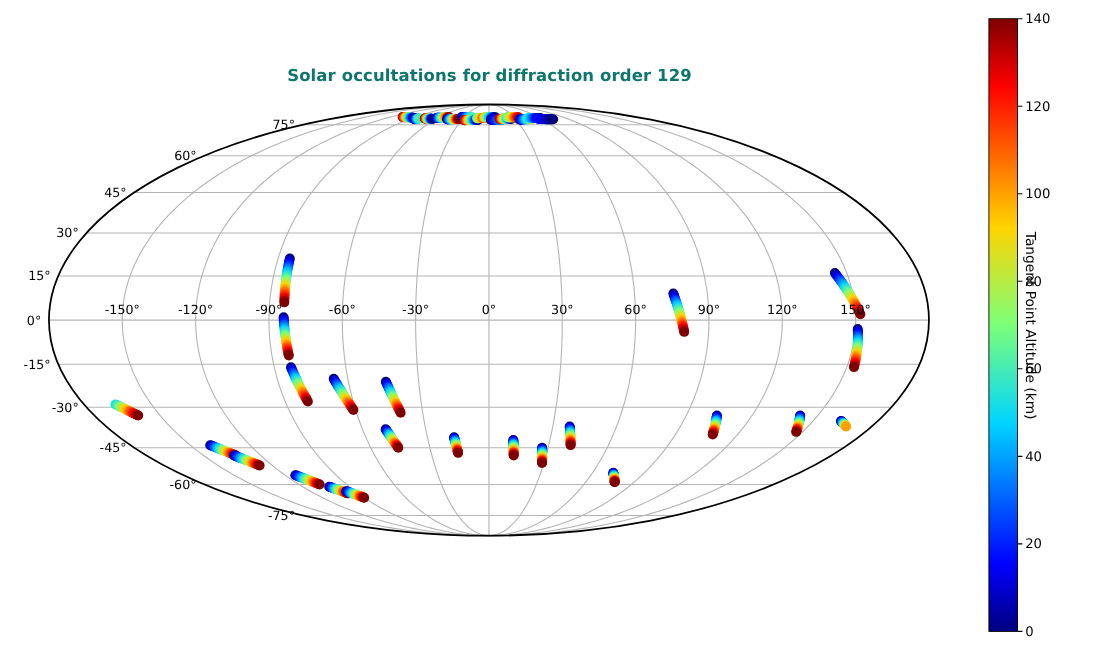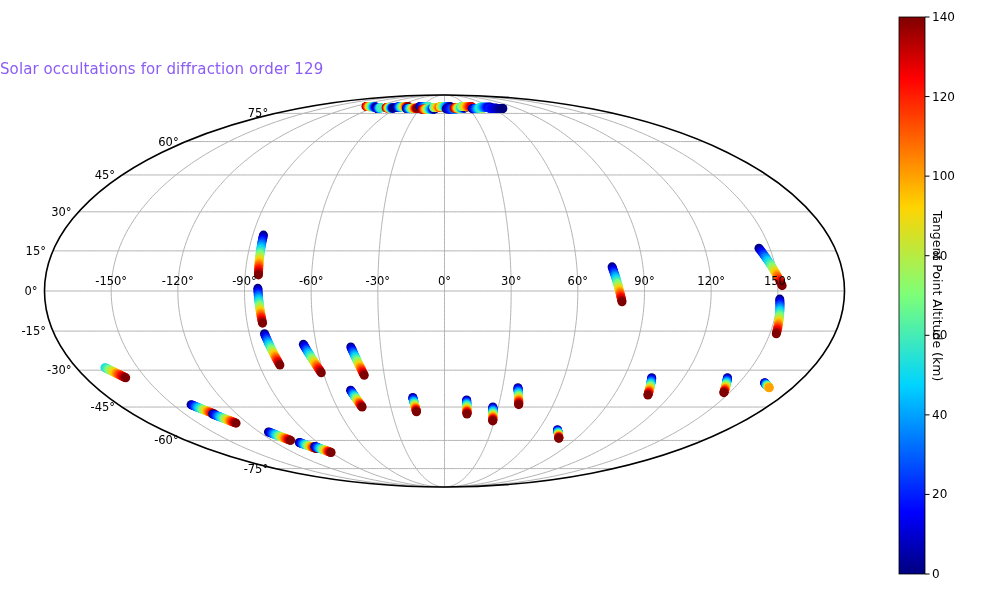--- a/index.html
+++ b/index.html
@@ -1,22 +1,22 @@
 <!DOCTYPE html>
 <html><head>
 <meta charset="utf-8">
 <style>
   html,body{margin:0;padding:0;background:#ffffff;}
   body{width:998px;height:592px;overflow:hidden;
        font-family:"DejaVu Sans","Liberation Sans",sans-serif;}
   #root{position:relative;width:998px;height:592px;}
   #figure{position:absolute;left:0;top:0;width:998px;height:592px;}
   .plot-title{
-    position:absolute; left:0; top:60px; width:890px; text-align:left;
-    font-size:15px; color:#8b5cf6; letter-spacing:.1px;
+    position:absolute; left:0; top:60px; width:890px; text-align:center;
+    font-size:15px; color:#0f766e; letter-spacing:.1px;font-weight:bold;
   }
   .cbar-label{
     position:absolute; left:952px; top:0px; width:592px; height:30px;
     transform:rotate(90deg); transform-origin:0 0;
     font-size:12.5px; color:#000; text-align:center; line-height:30px;
     white-space:nowrap;
   }
   svg{display:block;}
   text{font-family:"DejaVu Sans","Liberation Sans",sans-serif;fill:#000;}
 </style>

